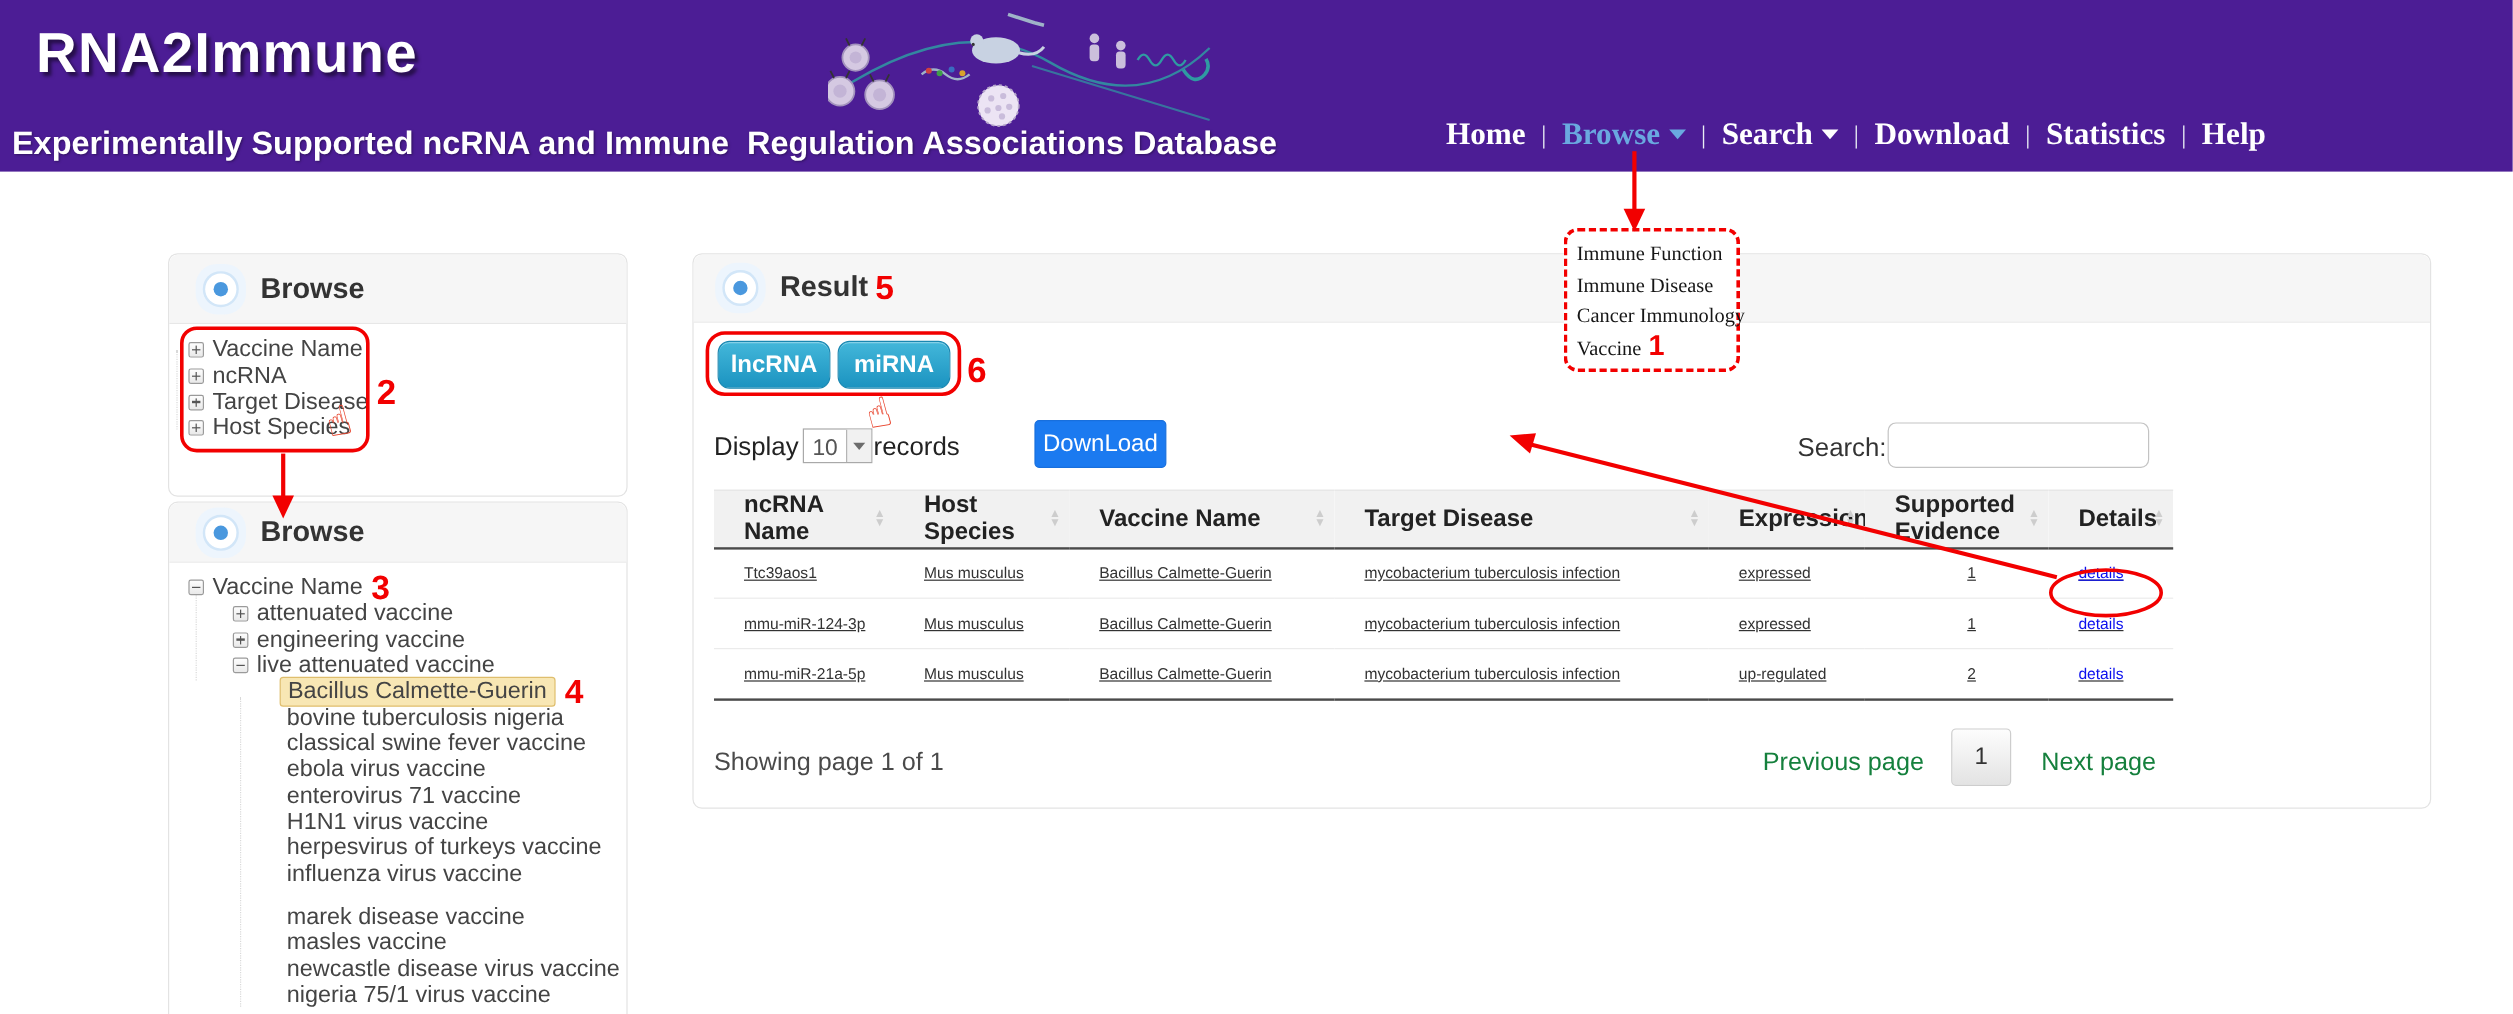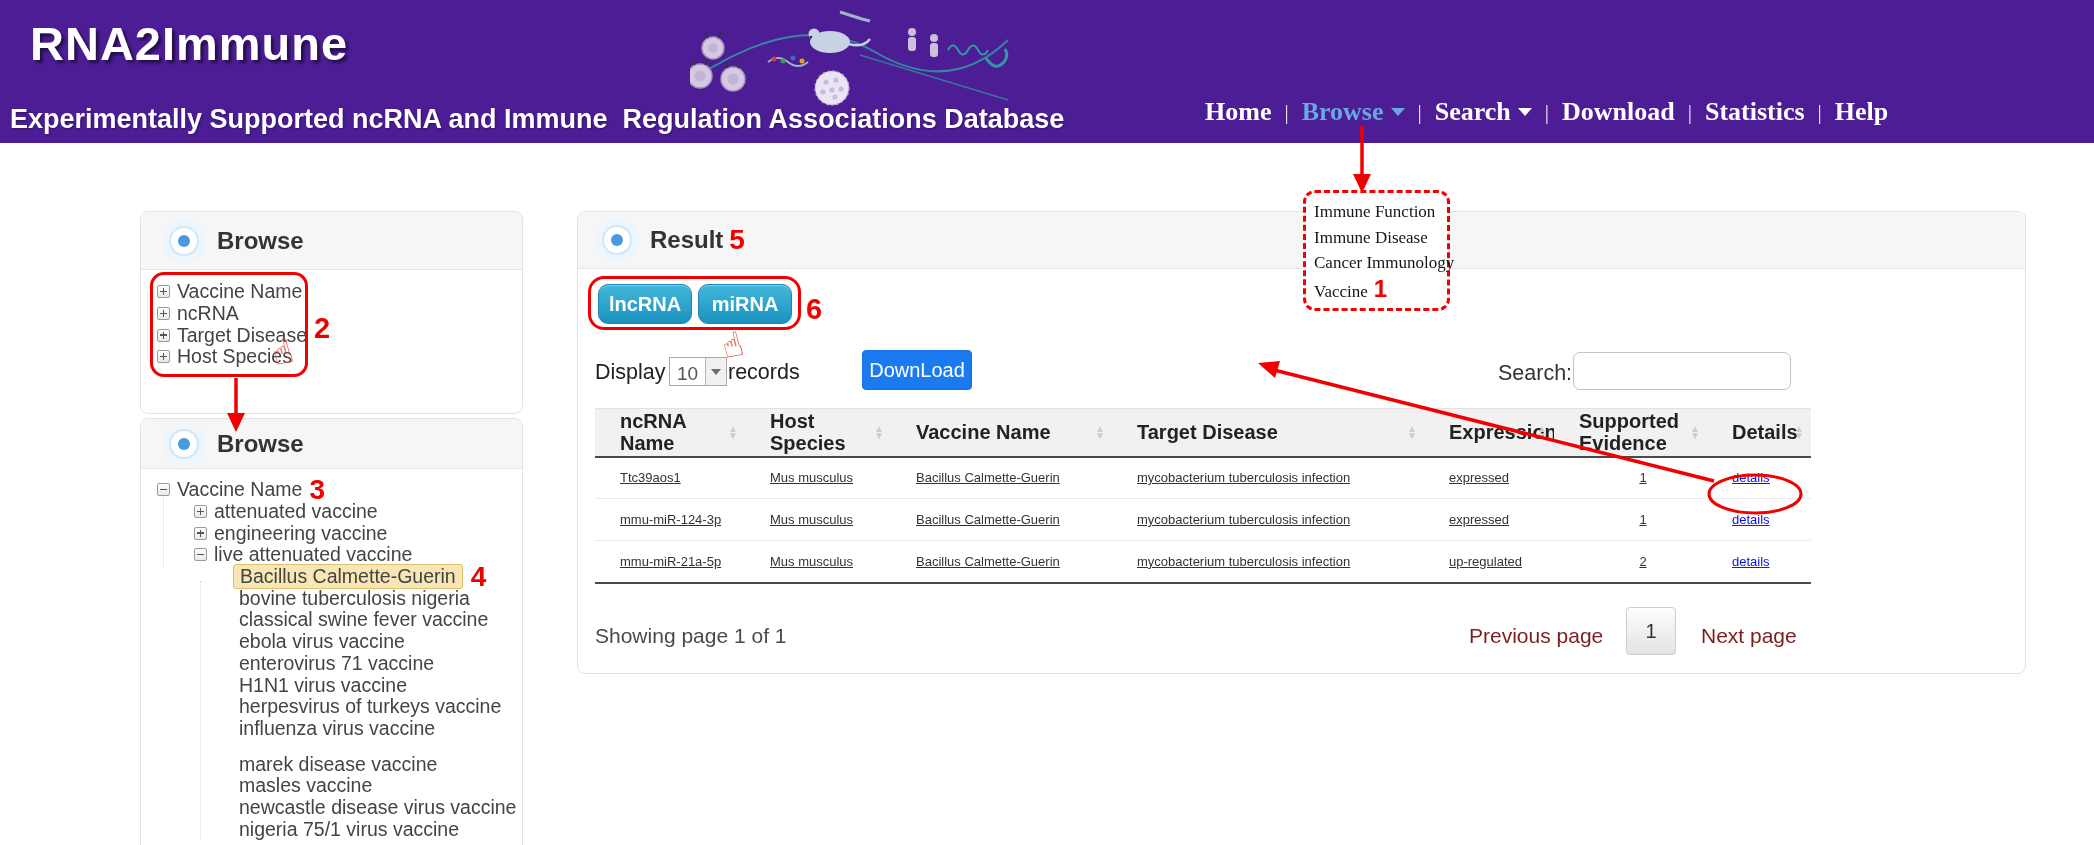--- a/index.html
+++ b/index.html
@@ -68,21 +68,21 @@
   table.result td { height:42px; font-size:13px; color:#333; padding-left:25px;
     border-bottom:1px solid #ebebeb; white-space:nowrap;text-decoration:underline; }
   table.result tr.last td { border-bottom:2px solid #4a4a4a; }
   td.center { text-align:center; padding-left:0; }
   a.details { color:#0b10ee; text-decoration:none; cursor:pointer; }
   a.details.u { text-decoration:underline; }
   .sort { position:absolute; right:7px; top:50%; transform:translateY(-50%); display:flex; flex-direction:column;
     align-items:center; line-height:7px; font-size:10px; color:#cdcdcd; }
 
   
-  .foot-txt { position:absolute; font-size:21px; color:#7f1d1d; }
+  .foot-txt { position:absolute; font-size:21px; color:#15803d; }
   .page-btn { position:absolute; width:50px; height:48px; border:1px solid #cdcdcd; border-radius:4px;
     background:linear-gradient(#fdfdfd,#e3e3e3); color:#333; font-size:20px;
     display:flex; align-items:center; justify-content:center; cursor:pointer; }
 
   
   .ann { z-index:50; }
   .ann-num { position:absolute; color:#f20000; font-weight:bold; font-size:29px; z-index:55;
     font-family:"Liberation Sans",sans-serif; }
   .ann-num-inline { color:#f20000; font-weight:bold; font-size:24px; margin-left:6px;
     font-family:"Liberation Sans",sans-serif; }

